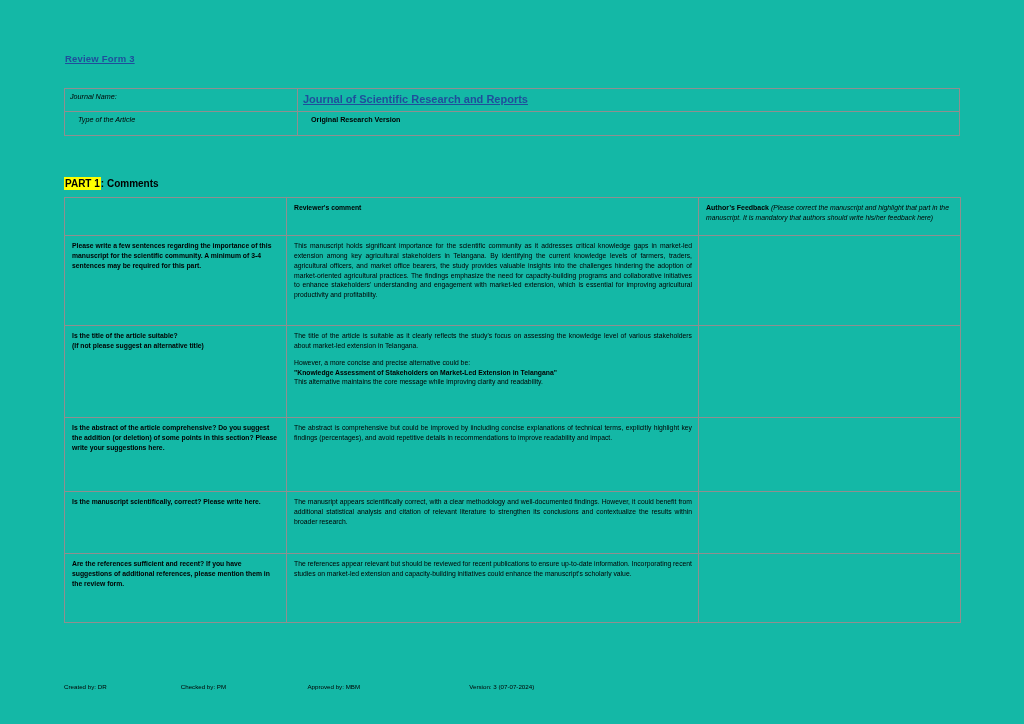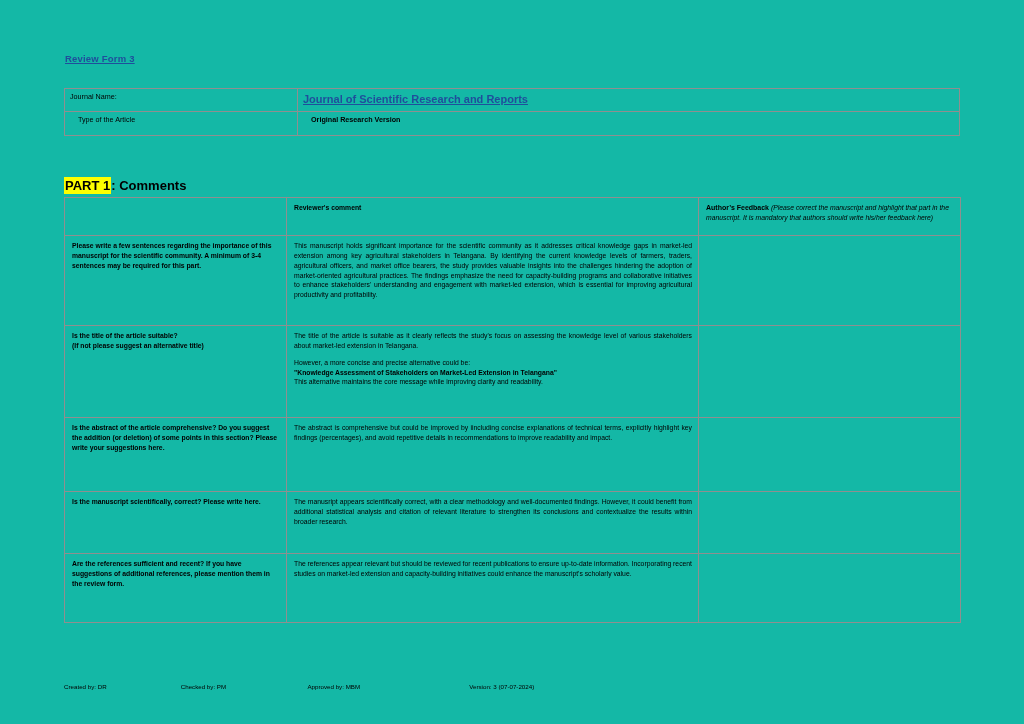--- a/index.html
+++ b/index.html
@@ -43,39 +43,40 @@
   }
   .hdr-table td {
     border: 1px solid #8f8f8f;
     vertical-align: top;
     padding: 3px 5px 4px 5px;
     font-size: 7.2px;
     line-height: 1.35;
   }
   .hdr-label {
     width: 222px;
+    font-style: italic;
   }
   .hdr-value b {
     font-size: 7.2px;
   }
   .journal-link {
     color: #1f4e9c;
     font-weight: bold;
     text-decoration: underline;
     font-size: 11px;
   }
   .row-tall td { height: 27px; }
   .row-type td { height: 16px; padding-left: 13px; }
 
   
   .part-line {
     position: absolute;
     left: 64px;
     top: 178px;
-    font-size: 13px;
+    font-size: 10px;
     font-weight: bold;
   }
   .part-hl {
     background: #ffff00;
     padding: 1px 1px 1px 1px;
   }
 
   
   .main-table {
     position: absolute;

